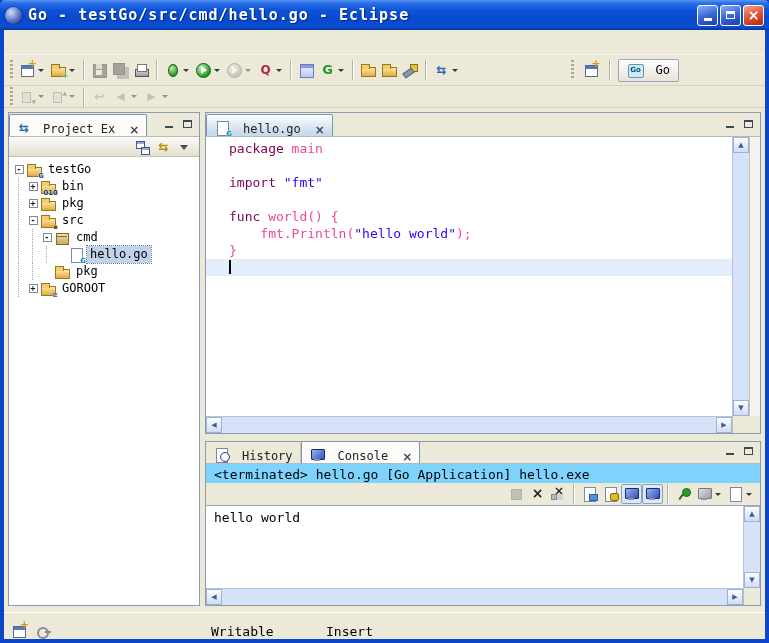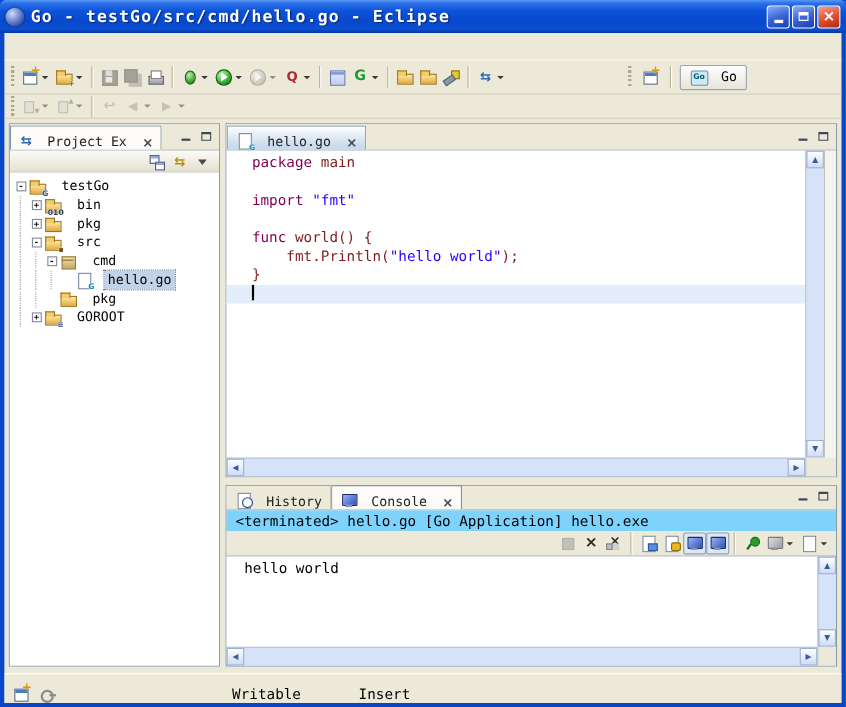--- a/index.html
+++ b/index.html
@@ -165,33 +165,33 @@
   
   .explorer{left:4px;top:82px;width:192px;height:494px}
   .tree{flex:1;background:#fff;overflow:hidden;padding-top:4px;font:12px/17px "DejaVu Sans Mono",monospace}
   .tree-row{display:flex;align-items:center;height:17px;padding-left:3px}
   .guide{width:14px;height:17px;flex:none}
   .guide.v{background:repeating-linear-gradient(180deg,#a8a8a8 0 1px,transparent 1px 2px);
     background-size:1px 17px;background-repeat:no-repeat;background-position:6px 0}
   .expslot{width:14px;height:17px;display:flex;align-items:center;justify-content:center;flex:none}
   .exp{width:9px;height:9px;border:1px solid #848890;background:#fff;color:#111;text-align:center;
     font:bold 8px/7px "DejaVu Sans Mono",monospace}
-  .tree-label{padding:0 3px;margin-left:10px;white-space:nowrap}
+  .tree-label{padding:0 3px;margin-left:2px;white-space:nowrap}
   .tree-label.sel{background:#c2d2e8;outline:1px dotted #5a7aa8}
 
   
   .editorv{left:201px;top:82px;width:556px;height:322px}
   .ebody{flex:1;display:flex;flex-direction:column;min-height:0}
   .erow{flex:1;display:flex;min-height:0}
   .code-area{flex:1;background:#fff;overflow:hidden;padding:3px 0 0 23px;font:13px/17px "DejaVu Sans Mono",monospace}
   .code-line{height:17px;white-space:pre}
   .code-line.current{background:#e4eefb;margin-left:-23px;padding-left:23px}
   .tok-keyword{color:#7f0055;font-weight:normal}
   .tok-string{color:#2a00ff}
-  .tok-plain{color:#7f1d1d}
+  .tok-plain{color:#ec4899}
   .caret{display:inline-block;width:2px;height:14px;background:#000;vertical-align:-2px}
   .vscroll{width:17px;background:#d6e2f8;border-left:1px solid #b4c4e0;display:flex;flex-direction:column;
     justify-content:space-between;align-items:stretch;flex:none}
   .overview{width:11px;background:#f4f3ee;border-left:1px solid #c4c0b4;flex:none}
   .sbtn{height:16px;width:100%;background:linear-gradient(#fdfefe,#cfdcf4);border:1px solid #9cb0d8;
     color:#3a5a9a;font:7px/14px "DejaVu Sans",sans-serif;text-align:center}
   .hrow{height:17px;display:flex;flex:none}
   .hscroll{flex:1;background:#d6e2f8;border-top:1px solid #b4c4e0;display:flex;justify-content:space-between}
   .hbtn{width:16px;height:100%;background:linear-gradient(#fdfefe,#cfdcf4);border:1px solid #9cb0d8;
     color:#3a5a9a;font:7px/14px "DejaVu Sans",sans-serif;text-align:center}
@@ -201,21 +201,21 @@
 
   
   .consolev{left:201px;top:411px;width:556px;height:165px}
   .consolev .vheader{height:22px}
   .cstatus{height:19px;padding:3px 0 0 8px;font:13px/15px "DejaVu Sans Mono",monospace;background:#7dd3fc;
     white-space:nowrap;flex:none}
   .ctoolbar{height:22px;background:#ece9d8;display:flex;justify-content:flex-end;align-items:center;gap:1px;
     padding-right:4px;flex:none}
   .ctoolbar .tbtn{height:20px}
   .crow{flex:1;display:flex;min-height:0;border-top:1px solid #98a8bc}
-  .cout{flex:1;background:#fff;padding:4px 16px;font:13px/16px "DejaVu Sans Mono",monospace;white-space:pre}
+  .cout{flex:1;background:#fff;padding:4px 8px;font:13px/16px "DejaVu Sans Mono",monospace;white-space:pre}
 
   
   .statusbar{position:absolute;left:0;top:582px;width:100%;height:27px;background:#ece9d8;display:flex;
     align-items:flex-end;border-top:1px solid #fff}
   .sb-icons{width:196px;display:flex;align-items:center;gap:7px;padding-left:7px}
   .sb-sep{width:2px;border-left:1px solid #9a968a;border-right:1px solid #fff;margin:3px 0}
   .sb-cell{display:flex;align-items:center;padding-left:9px;font:13px "DejaVu Sans Mono",monospace;white-space:nowrap}
   .sb-writable{width:113px}
   .sb-insert{width:110px}
 </style>

